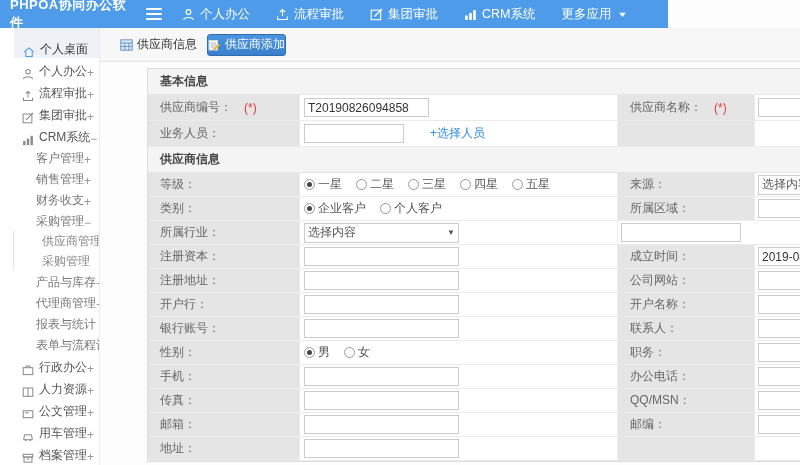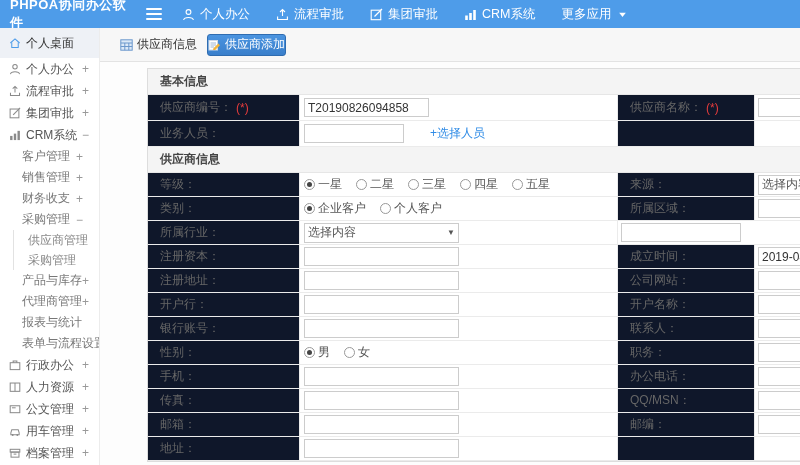--- a/index.html
+++ b/index.html
@@ -1,37 +1,37 @@
 <!DOCTYPE html>
 <html><head>
 <meta charset="utf-8">
 <style>
   * { margin:0; padding:0; box-sizing:border-box; }
   html,body { background:#fff; }
   body { font-family:"Liberation Sans","DejaVu Sans",sans-serif; font-size:12px; color:#555; }
   .page { position:relative; width:800px; height:465px; overflow:hidden; background:#fdfdfd; }
 
   
-  .topbar { position:absolute; top:0; left:0; width:800px; height:28px; background:#4e9ce9; display:flex; align-items:center; color:#fff; }
+  .topbar { position:absolute; top:0; left:0; width:668px; height:28px; background:#4e9ce9; display:flex; align-items:center; color:#fff; }
   .logo { font-size:13px; font-weight:bold; padding:0 10px; width:140px; letter-spacing:.5px; }
   .burger { width:16px; height:12px; margin-left:6px; cursor:pointer; display:flex; flex-direction:column; justify-content:space-between; }
   .burger i { display:block; height:2px; background:#fff; border-radius:1px; }
   .topnav { display:flex; align-items:center; margin-left:20px; gap:26px; }
   .nav-item { display:flex; align-items:center; gap:5px; font-size:12.5px; cursor:pointer; white-space:nowrap; }
   .ico { display:inline-flex; width:13px; height:13px; align-items:center; justify-content:center; }
   .ico svg { width:13px; height:13px; }
   .ico.caret svg { width:9px; height:9px; }
 
   
   .body { position:absolute; top:28px; left:0; width:800px; height:437px; display:flex; }
   .sidebar { width:100px; background:#fff; border-right:1px solid #ececec; flex:none; overflow:hidden; }
   .main { flex:1; display:flex; flex-direction:column; overflow:hidden; }
 
   
-  .side-item { display:flex; align-items:center; cursor:pointer; color:#555; white-space:nowrap; }
+  .side-item { display:flex; align-items:flex-end; cursor:pointer; color:#555; white-space:nowrap;margin-left:14px; }
   .side-item.lv0 { height:22px; padding-left:8px; font-size:12px; }
   .side-item.lv0.active { height:30px; background:#eef1f6; color:#333; }
   .side-item.lv1 { height:21px; padding-left:22px; font-size:12px; color:#777; }
   .side-item.lv2 { height:20px; padding-left:14px; font-size:12px; color:#888; }
   .side-item .sico { margin-right:5px; }
   .side-item .sico svg { width:12px; height:12px; }
   .expand { margin-left:auto; margin-right:10px; color:#999; font-size:12px; }
   .side-item.lv1 .expand { margin-right:16px; }
   .children-lv2 { border-left:1px solid #e2e2e2; margin-left:13px; }
 
@@ -44,21 +44,21 @@
   .tab .ticon svg { width:13px; height:12px; }
 
   
   .content { flex:1; background:#fdfdfd; overflow:hidden; }
   .panel { margin:6px 0 0 47px; width:760px; border:1px solid #ddd; background:#fff; }
   .sec-header { height:26px; line-height:25px; background:#f4f4f4; border-bottom:1px solid #e6e6e6; font-weight:bold; color:#444; padding-left:12px; font-size:12px; }
   .frow { display:flex; border-bottom:1px solid #ebebeb; align-items:stretch; }
   .sec0 .frow { height:26px; }
   .sec1 .frow { height:24px; }
   .cell { display:flex; align-items:center; overflow:hidden; }
-  .lbl { background:#0f172a; color:#666; padding-left:12px; border-right:1px solid #ebebeb; gap:4px; }
+  .lbl { background:#e5e5e5; color:#666; padding-left:12px; border-right:1px solid #ebebeb; gap:12px; }
   .lbl-l { width:152px; flex:none; }
   .val-l { width:318px; flex:none; background:#fff; padding-left:4px; border-right:1px solid #ebebeb; gap:6px; }
   .lbl-r { width:137px; flex:none; }
   .val-r { flex:1; background:#fff; padding-left:3px; overflow:visible; }
   .req { color:#e53c3c; }
   .txt { height:19px; border:1px solid #ccc; font-family:Liberation Sans, sans-serif; font-size:12px; padding:0 3px; color:#333; background:#fff; }
   .plink { color:#2f8be6; margin-left:20px; cursor:pointer; text-decoration:none; white-space:nowrap; }
   .selbox { display:inline-flex; align-items:center; height:20px; border:1px solid #ccc; background:#fff; padding:0 3px; color:#555; cursor:pointer; justify-content:space-between; flex:none; }
   .selcaret { color:#555; font-size:8px; margin-left:4px; }
   .radio { display:inline-flex; align-items:center; margin-right:8px; cursor:pointer; color:#555; white-space:nowrap; }

